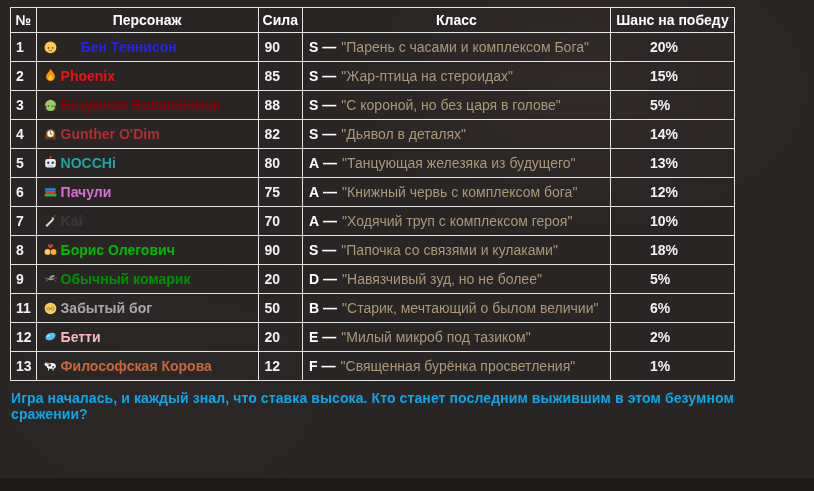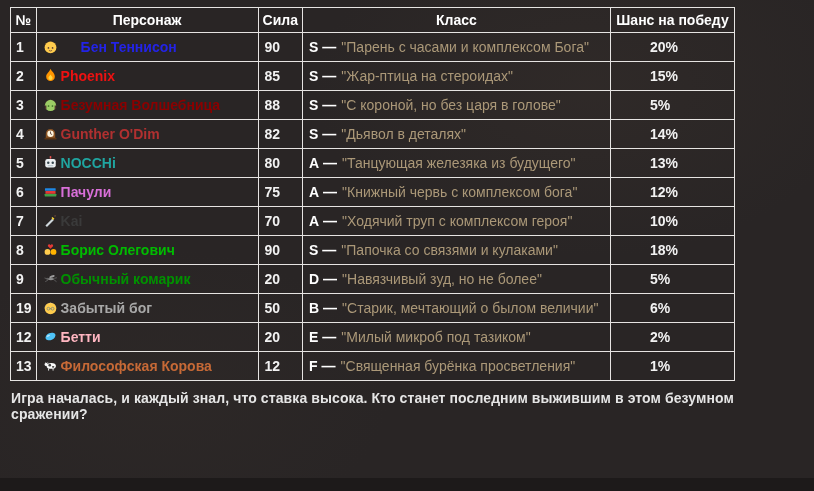--- a/index.html
+++ b/index.html
@@ -33,21 +33,21 @@
   td.cell-num{color:#f2f2f2;font-weight:bold;padding:0 4px 0 5px;}
   td.cell-character{font-weight:bold;}
   td.cell-power{color:#f2f2f2;font-weight:bold;}
   td.cell-chance{color:#f2f2f2;font-weight:bold;padding-left:39px;}
   .char-icon{display:inline-block;width:15px;height:15px;margin-right:3px;vertical-align:-2px;}
   .char-icon svg{width:15px;height:15px;display:block;}
   .class-letter{color:#ffffff;font-weight:bold;}
   .class-dash{color:#ffffff;font-weight:bold;margin:0 5px 0 4px;}
   .class-note{color:#ab9878;font-weight:normal;}
   .footer-text{
-    margin:9px 0 0 1px;font-size:14px;font-weight:bold;color:#e5e5e5;letter-spacing:.1px;
+    margin:9px 0 0 1px;font-size:14px;font-weight:bold;color:#0ea5e9;letter-spacing:.1px;
   }
   .bottom-strip{
     position:absolute;left:0;bottom:0;width:814px;height:13px;background:#1d1a1a;
   }
 </style>
 </head>
 <body>
 
 <div class="page">
 
@@ -169,21 +169,21 @@
                 <ellipse cx="8.4" cy="8.6" rx="3.4" ry="1.2" fill="#8d8d8d"></ellipse>
                 <ellipse cx="9.6" cy="5.9" rx="3" ry="1.2" fill="#bdbdbd" opacity=".8" transform="rotate(-18 9.6 5.9)"></ellipse>
                 <path d="M5 8.6L1.6 7.4M5.4 9.6l-3 1.8M11.8 9.4l2.6 2M12 7.8l2.8-.6" stroke="#757575" stroke-width=".7" fill="none"></path>
                 <circle cx="4.6" cy="8.2" r="1" fill="#616161"></circle>
               </svg></span><span style="color: rgb(0, 145, 0);">Обычный комарик</span></td>
           <td class="cell-power">20</td>
           <td class="cell-class"><span class="class-letter">D</span><span class="class-dash">—</span><span class="class-note">"Навязчивый зуд, но не более"</span></td>
           <td class="cell-chance">5%</td>
         </tr>
         <tr>
-          <td class="cell-num">19</td>
+          <td class="cell-num">11</td>
           <td class="cell-character"><span class="char-icon"><svg viewBox="0 0 16 16">
                 <circle cx="8" cy="9" r="6.2" fill="#ffcc4d"></circle>
                 <path d="M1.8 9a6.2 6.2 0 0 1 12.4 0c0-2.4-1-5.8-6.2-5.8S1.8 6.6 1.8 9z" fill="#eceff1"></path>
                 <circle cx="5.8" cy="9.3" r="1.5" fill="none" stroke="#607d8b" stroke-width=".7"></circle>
                 <circle cx="10.2" cy="9.3" r="1.5" fill="none" stroke="#607d8b" stroke-width=".7"></circle>
                 <path d="M7.3 9.3h1.4" stroke="#607d8b" stroke-width=".7"></path>
               </svg></span><span style="color: rgb(168, 168, 168);">Забытый бог</span></td>
           <td class="cell-power">50</td>
           <td class="cell-class"><span class="class-letter">B</span><span class="class-dash">—</span><span class="class-note">"Старик, мечтающий о былом величии"</span></td>
           <td class="cell-chance">6%</td>

